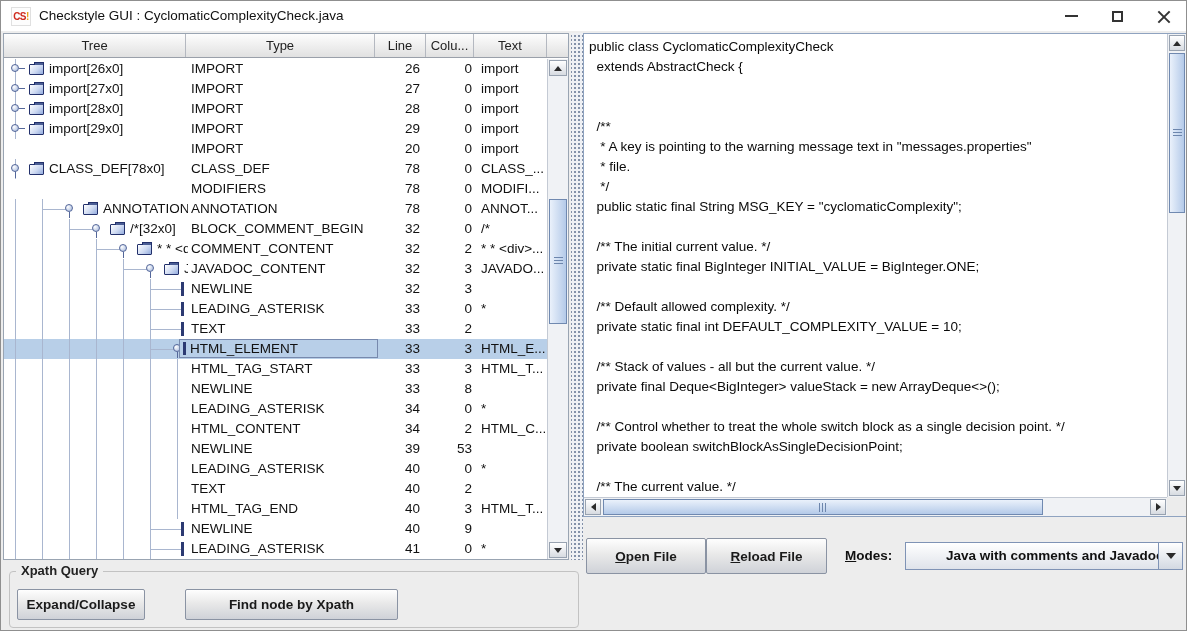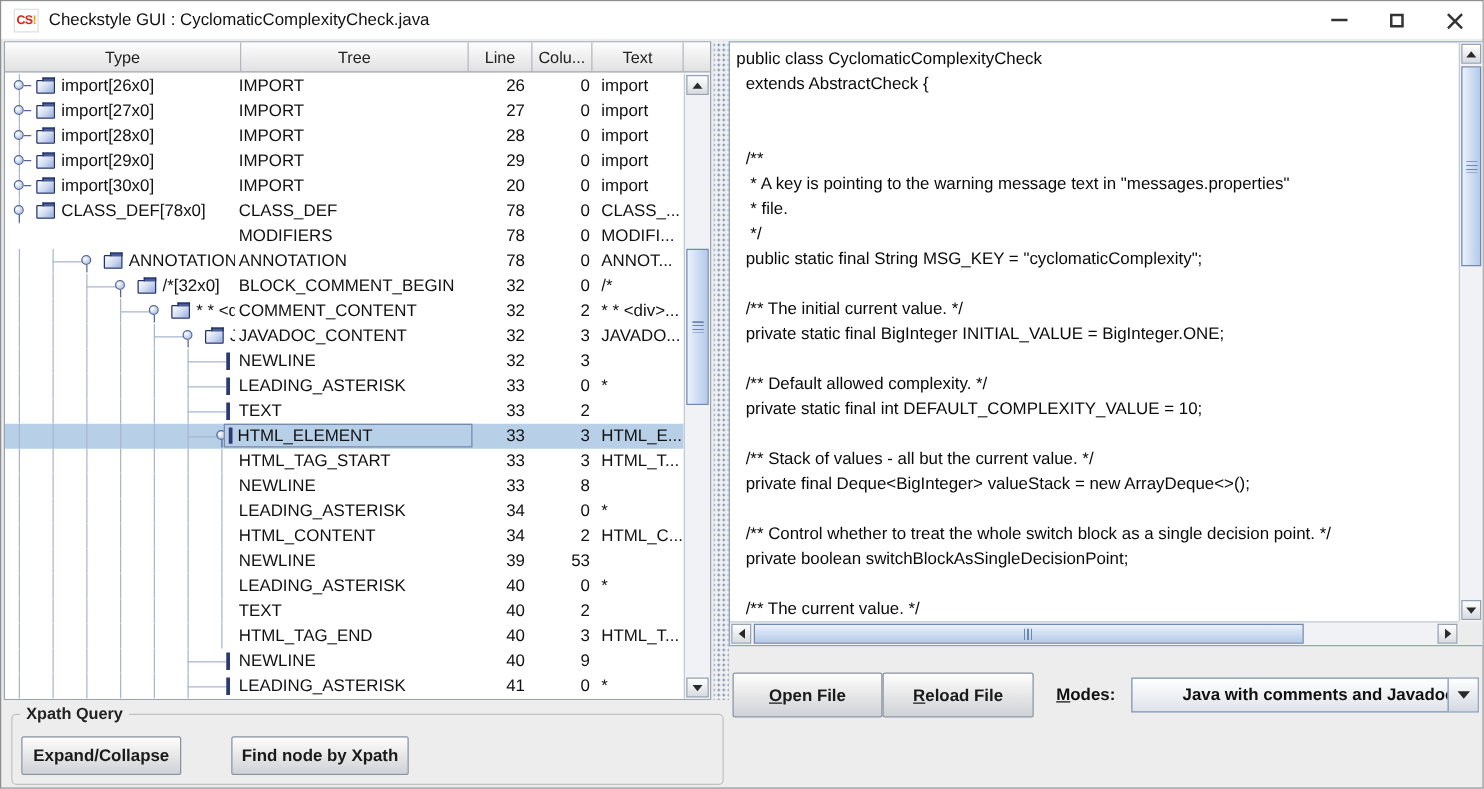--- a/index.html
+++ b/index.html
@@ -105,21 +105,21 @@
   .combo-arrow .tri-down { border-left-width:5px; border-right-width:5px; border-top-width:6px; }
   .mn { text-decoration:underline; }
 
   
   .xpath-group { position:absolute; left:8px; top:570px; width:570px; height:57px;
     border:1px solid #c2c2c2; border-radius:4px; }
   .xpath-legend { position:absolute; left:6px; top:-9px; background:#ededed; padding:0 5px;
     font-weight:bold; font-size:13px; color:#222; }
   .xg-btn { position:absolute; top:17px; height:31px; }
   .xg-btn1 { left:7px; width:128px; }
-  .xg-btn2 { left:175px; width:142px; }
+  .xg-btn2 { left:175px; width:213px; }
 </style>
 </head>
 <body>
 
 <div class="window">
 
   <div class="titlebar">
     <div class="app-icon"><span>CS</span><i>!</i></div>
     <div class="title-text">Checkstyle GUI : CyclomaticComplexityCheck.java</div>
     <div class="win-btn wb-min">
@@ -128,22 +128,22 @@
     <div class="win-btn wb-max">
         <div class="glyph-max"></div>
       </div>
     <div class="win-btn wb-close">
         <div class="glyph-close"></div>
       </div>
   </div>
 
   <div class="left-panel">
     <div class="table-header">
+      <div class="th" style="width:182px">Tree</div>
       <div class="th" style="width:189px">Type</div>
-      <div class="th" style="width:182px">Tree</div>
       <div class="th" style="width:51px">Line</div>
       <div class="th" style="width:48px">Colu...</div>
       <div class="th" style="width:73px">Text</div>
       <div class="th th-filler"></div>
     </div>
     <div class="tree-body" id="tree-rows">
         <div class="row">
           <div class="tree-cell">
             <div class="leg" style="left: 11px;"></div>
             <div class="knob collapsed" style="left: 7px;"></div>
@@ -185,26 +185,20 @@
             <div class="knob collapsed" style="left: 7px;"></div>
             <div class="folder" style="left: 25px;"></div>
             <span class="tlabel" style="left: 45px;">import[29x0]</span>
           </div>
           <div class="cell-type">IMPORT</div>
           <div class="cell-line">29</div>
           <div class="cell-col">0</div>
           <div class="cell-text">import</div>
         </div>
         <div class="row">
-          <div class="tree-cell">
-            <div class="leg" style="left: 11px;"></div>
-            <div class="knob collapsed" style="left: 7px;"></div>
-            <div class="folder" style="left: 25px;"></div>
-            <span class="tlabel" style="left: 45px;">import[30x0]</span>
-          </div>
           <div class="cell-type">IMPORT</div>
           <div class="cell-line">20</div>
           <div class="cell-col">0</div>
           <div class="cell-text">import</div>
         </div>
         <div class="row">
           <div class="tree-cell">
             <div class="leg" style="left: 11px;"></div>
             <div class="knob expanded" style="left: 7px;"></div>
             <div class="folder" style="left: 25px;"></div>

